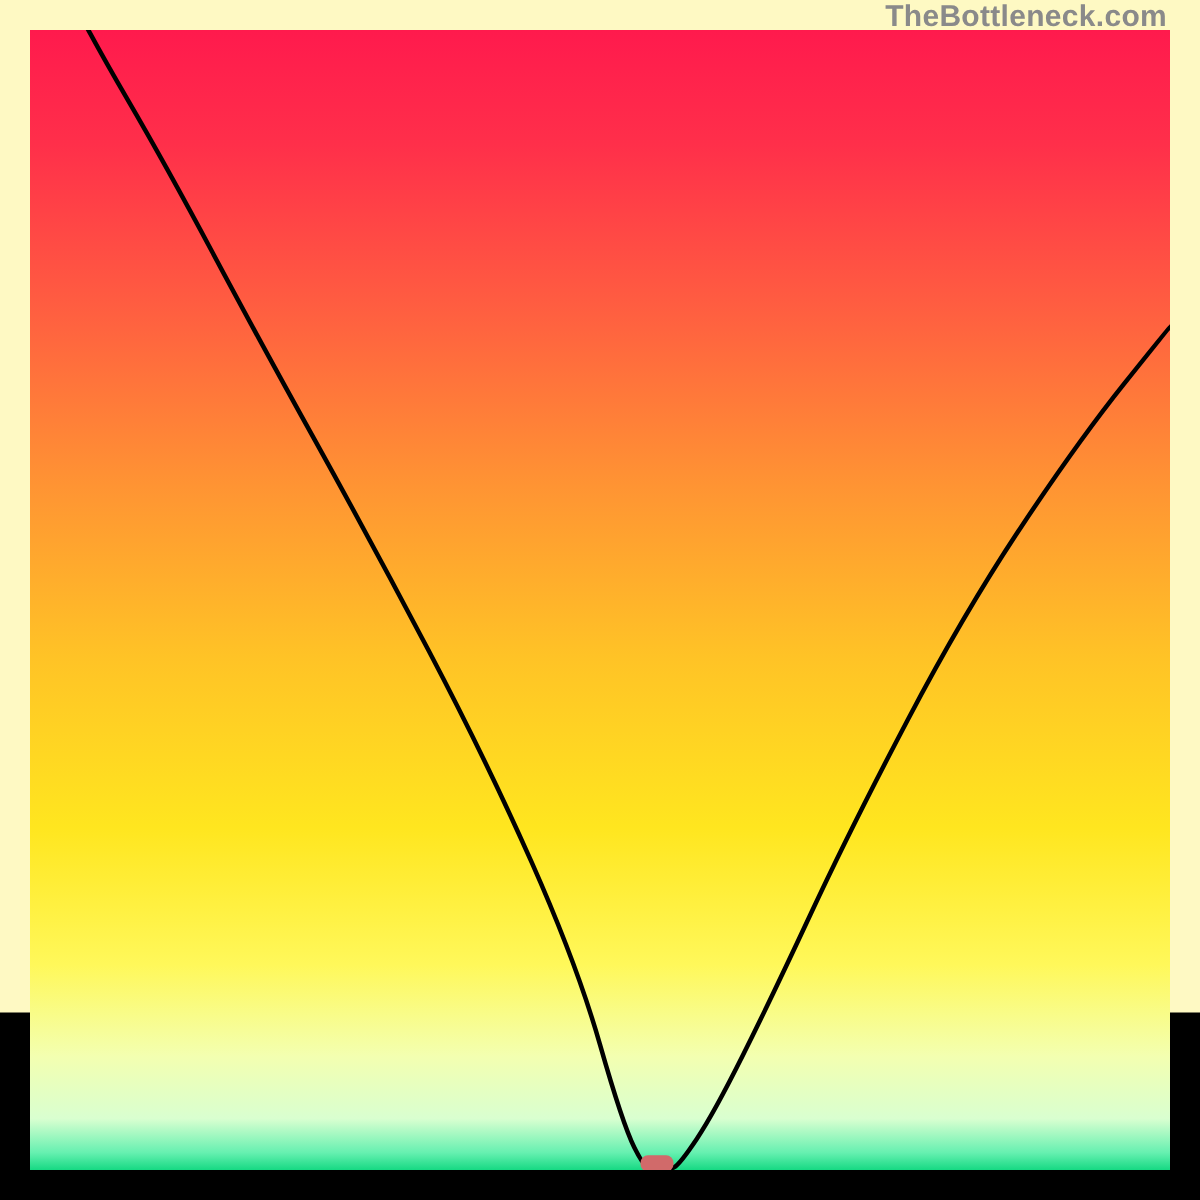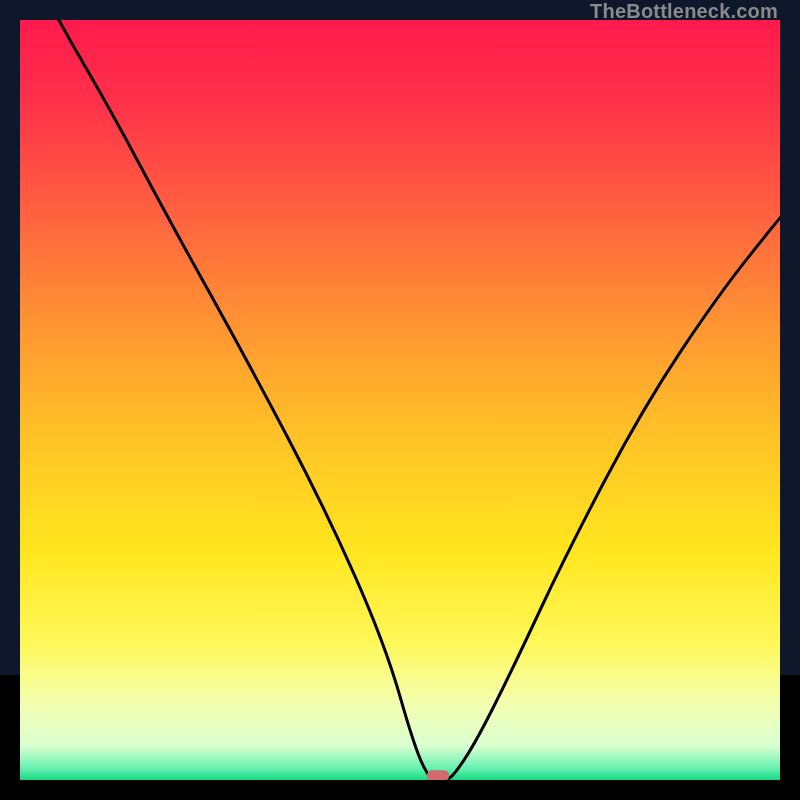--- a/index.html
+++ b/index.html
@@ -9,21 +9,21 @@
     height: 800px;
     background: #000;
     overflow: hidden;
   }
   .frame {
     position: absolute;
     left: 0;
     top: 0;
     width: 800px;
     height: 675px;
-    background: #0f172a;
+    background: #fef9c3;
   }
   .plot-area {
     position: absolute;
     left: 20px;
     top: 20px;
     width: 760px;
     height: 760px;
   }
   .gradient-bg {
     position: absolute;

